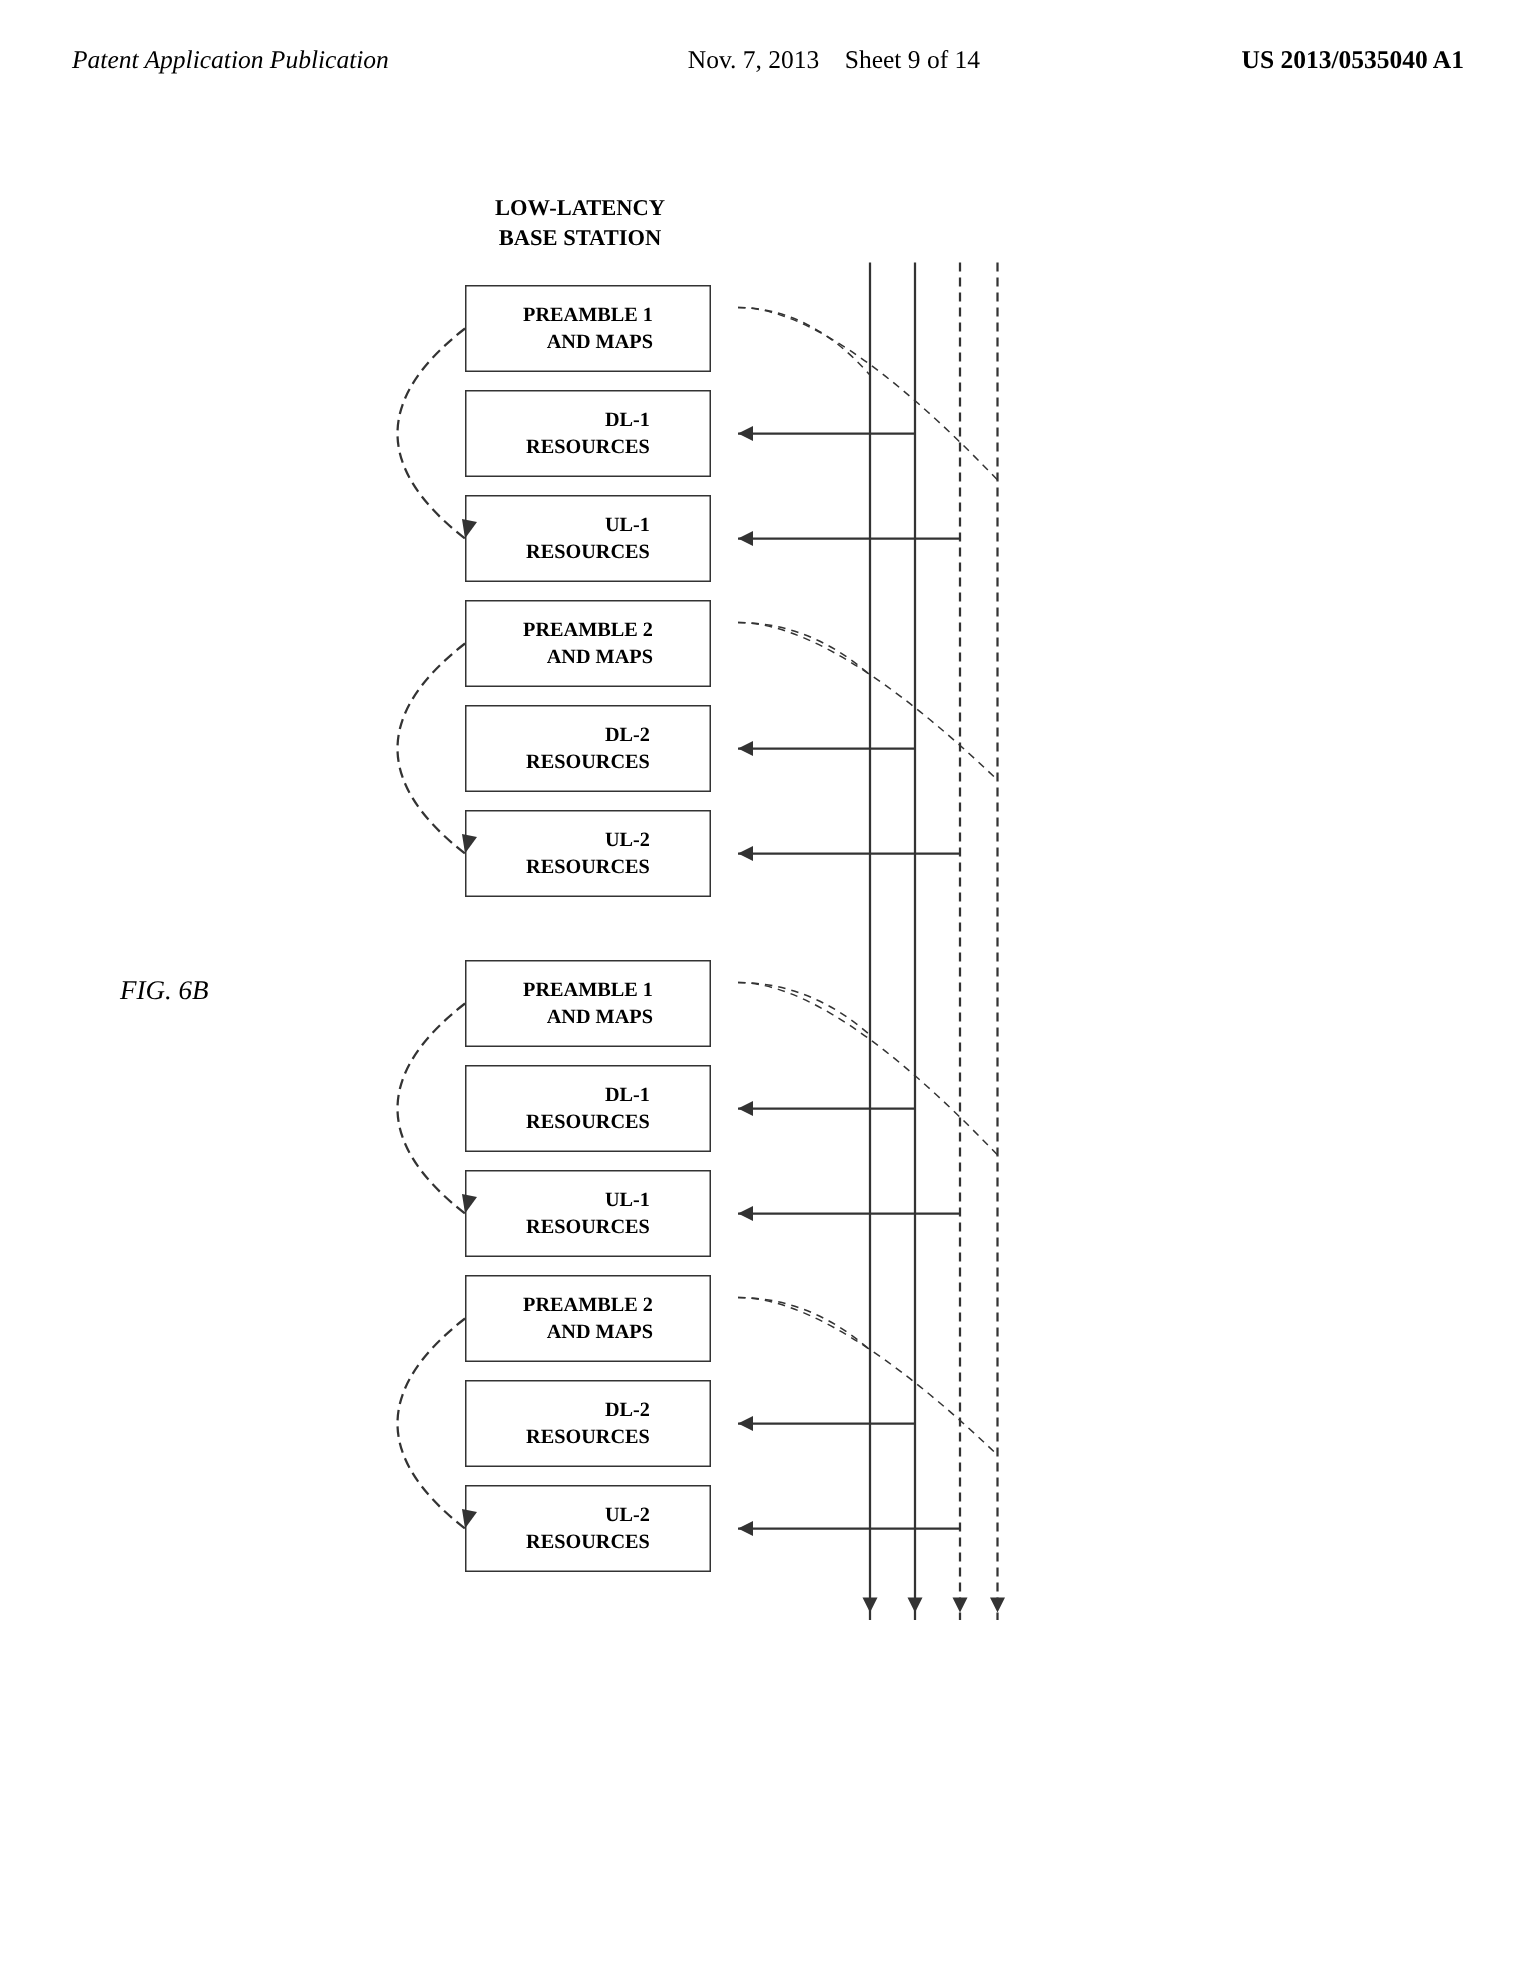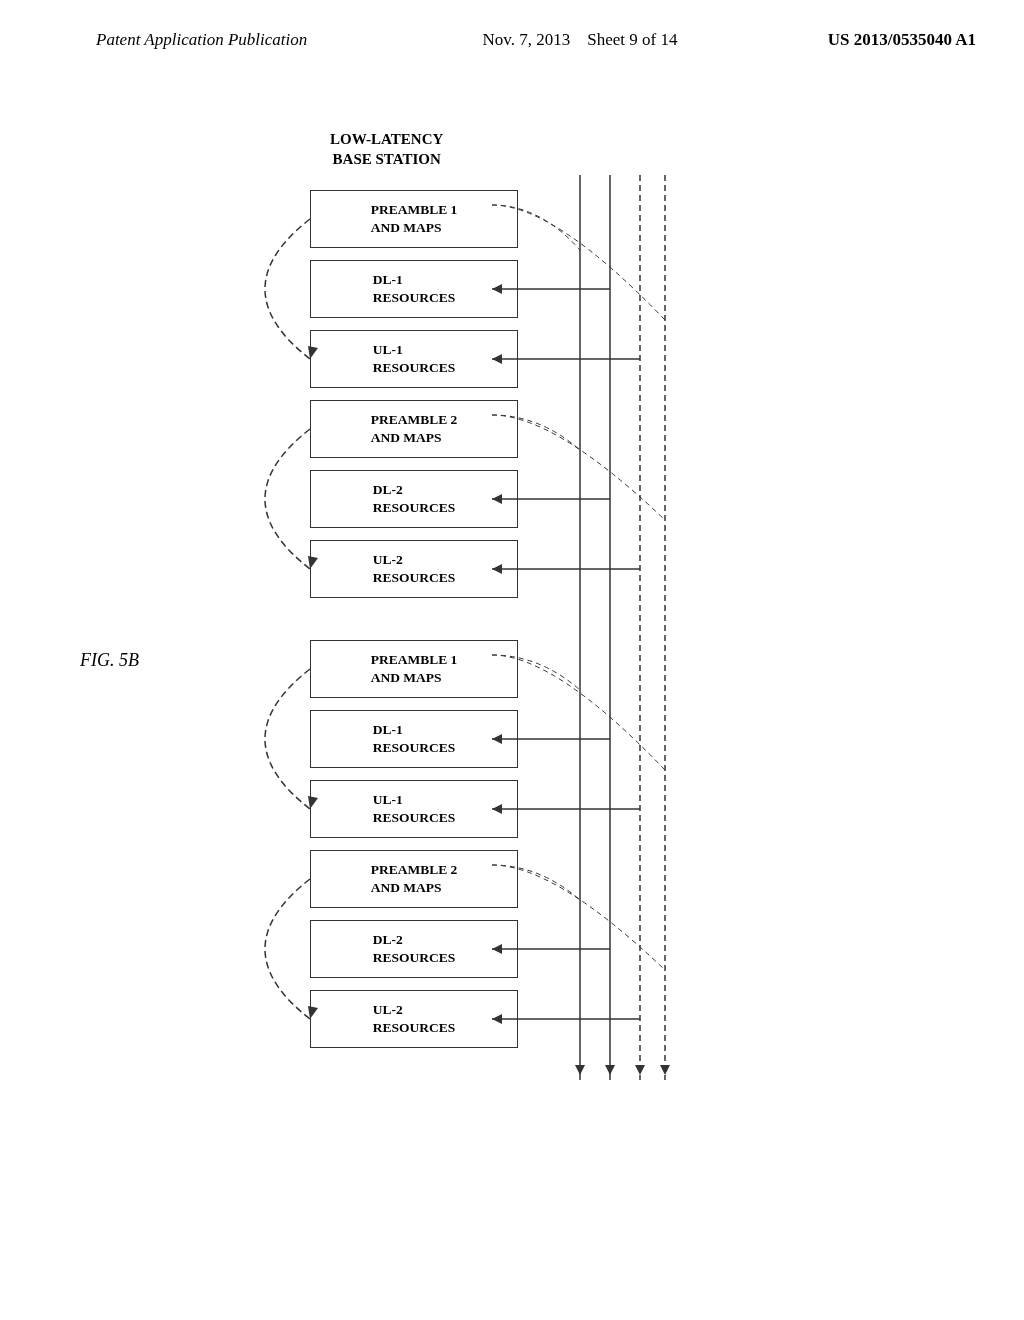--- a/index.html
+++ b/index.html
@@ -18,21 +18,20 @@
       align-items: flex-start;
       padding: 28px 48px 0 48px;
       border-bottom: none;
     }
 
     .header-left {
       font-size: 17px;
       font-style: italic;
       font-weight: normal;
       line-height: 1.4;
-      margin-left: 48px;
     }
 
     .header-center {
       font-size: 17px;
       text-align: center;
       line-height: 1.4;
       margin-left: 25px;
     }
 
     .header-right {
@@ -65,27 +64,27 @@
       text-align: center;
       font-size: 15px;
       font-weight: bold;
       line-height: 1.3;
     }
 
     
     .block-box {
       position: absolute;
       left: 310px;
-      width: 208px;
+      width: 164px;
       height: 58px;
       border: 1.5px solid #333;
       display: flex;
       align-items: center;
       justify-content: center;
-      text-align: left;
+      text-align: right;
       font-size: 13.5px;
       font-weight: bold;
       background: #fff;
       line-height: 1.3;
     }
 
     
     .svg-overlay {
       position: absolute;
       top: 0;
@@ -107,21 +106,21 @@
   <div class="header-right">US 2013/0535040 A1</div>
 </div>
 
 <div class="diagram-area">
 
   <div class="station-label">
     <div>LOW-LATENCY</div>
     <div>BASE STATION</div>
   </div>
 
-  <div class="fig-label">FIG. 5B</div>
+  <div class="fig-label">FIG. 6B</div>
 
   <div id="blocks-container">
       <div class="block-box" style="top: 70px;">
         <div>PREAMBLE 1<br>AND MAPS</div>
       </div>
       <div class="block-box" style="top: 140px;">
         <div>DL-1<br>RESOURCES</div>
       </div>
       <div class="block-box" style="top: 210px;">
         <div>UL-1<br>RESOURCES</div>

